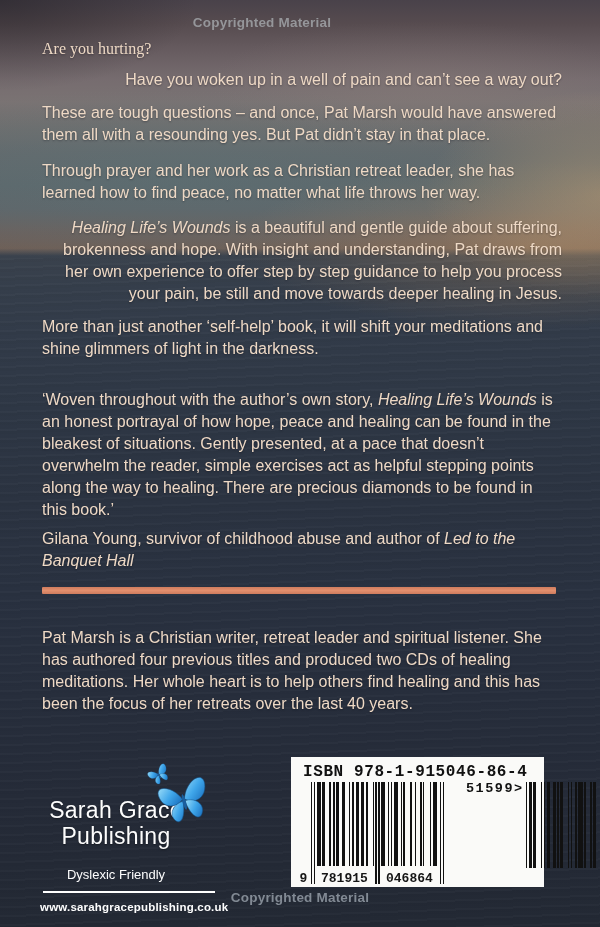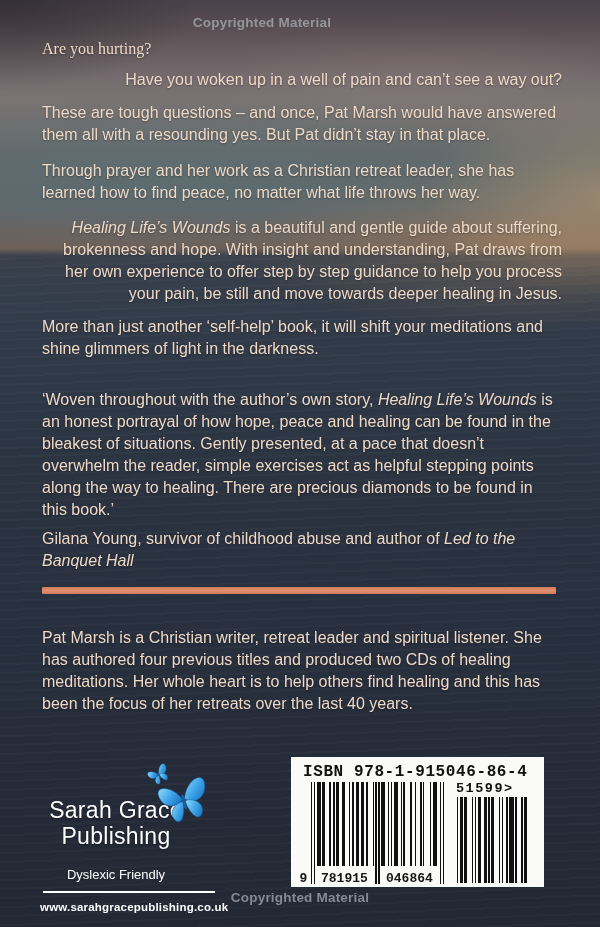--- a/index.html
+++ b/index.html
@@ -41,21 +41,21 @@
   .logo-rule{width:172px; height:2px; background:#ffffff; margin:9px auto 0;}
   .logo-site{margin-top:8px; font-size:11.5px; font-weight:700; letter-spacing:0.2px; white-space:nowrap;}
   .butterflies{position:absolute; left:147px; top:762px; width:62px; height:66px;}
   .barcode-box{position:absolute; left:291px; top:757px; width:253px; height:130px;
     background:#fafaf8; box-sizing:border-box; padding:4px 0 0 6px; color:#111;}
   .isbn{font-family:"Liberation Mono","DejaVu Sans Mono",monospace; font-weight:700;
     font-size:16px; letter-spacing:0.6px; margin:2px 0 1px 6px; white-space:nowrap;}
   .bars-row{display:flex; align-items:flex-start; margin-top:1px;}
   .main-code{position:relative; width:148px; height:102px; margin-left:2px;}
   .main-code svg, .addon-code svg{shape-rendering:crispEdges;}
-  .addon-code{margin-left:8px; display:flex; flex-direction:column;}
+  .addon-code{margin-left:18px; display:flex; flex-direction:row;}
   .addon-label{font-family:"Liberation Mono","DejaVu Sans Mono",monospace; font-weight:700;
     font-size:13.5px; letter-spacing:1.5px; line-height:13px; margin:0 0 2px 1px; white-space:nowrap;}
   .bc-num{font-family:"Liberation Mono","DejaVu Sans Mono",monospace; font-weight:700; font-size:13px; fill:#161616;}
   em{}
 </style>
 </head>
 <body>
 
 <div class="cover">
   <div class="waves"></div>

